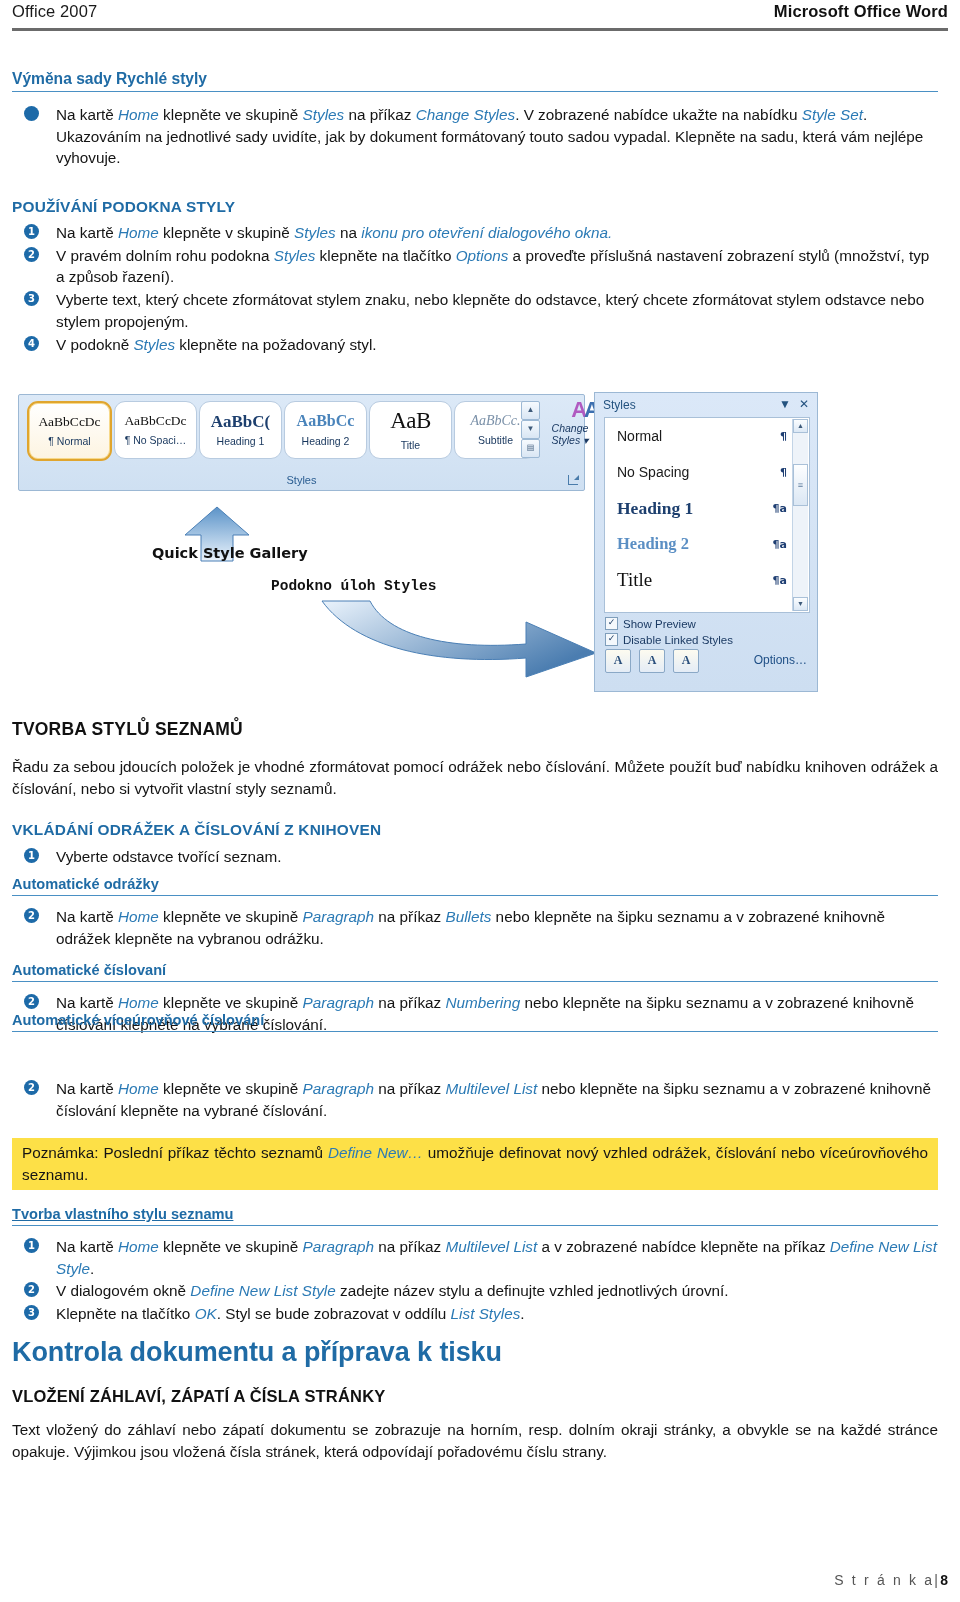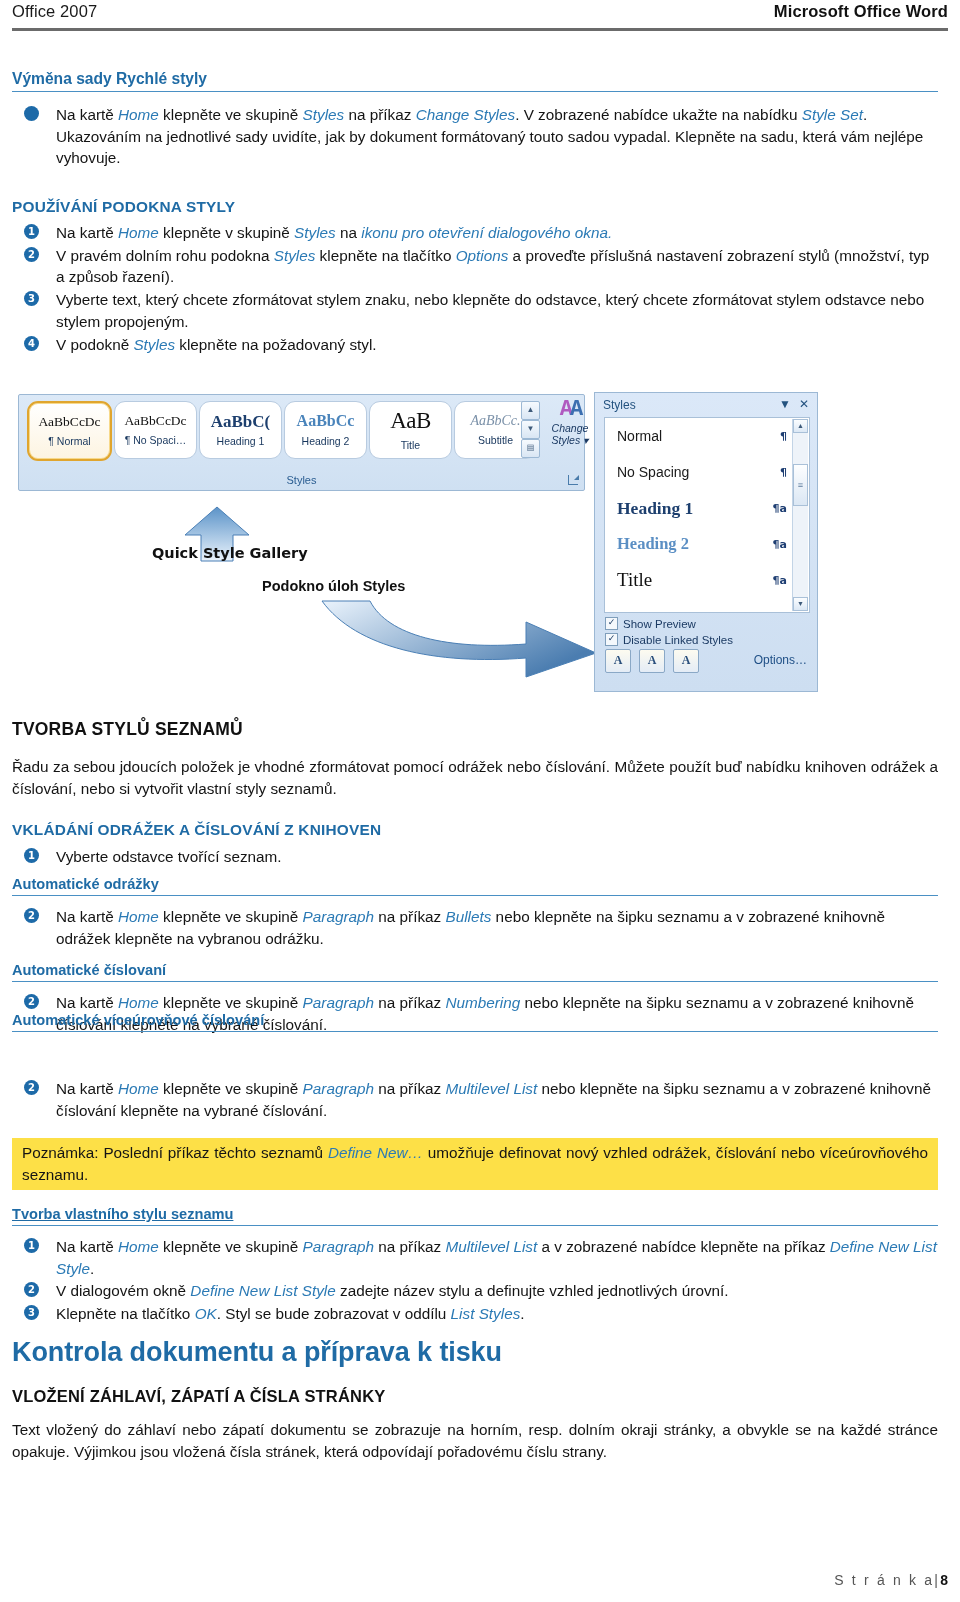--- a/index.html
+++ b/index.html
@@ -99,41 +99,41 @@
   }
   .scroll-btn{
     width:17px; height:17px; background:linear-gradient(#f6fafe,#d9e6f4);
     border:1px solid #9cb8d4; border-radius:2px;
     font-size:8px; line-height:15px; text-align:center; color:#3d5a7a;
   }
   .change-styles{
     position:absolute; left:524px; top:4px; width:54px; height:60px;
     text-align:center;
   }
-  .cs-icon{font-family:Liberation Mono, monospace; font-size:22px; line-height:22px; letter-spacing:-3px;}
+  .cs-icon{font-family:Liberation Sans, sans-serif; font-size:22px; line-height:22px; letter-spacing:-3px;text-align:right;}
   .cs-icon .a1{color:#b05ac0; font-weight:700;}
   .cs-icon .a2{color:#3c6fb0; font-weight:700;}
   .cs-text{font-size:10.5px; color:#1b3a63; line-height:11.5px; margin-top:2px;font-style:italic;}
   .ribbon-caption{
     position:absolute; left:0; bottom:4px; width:565px; text-align:center;
     font-size:11px; color:#2a5d91;
   }
   .dialog-launcher{
     position:absolute; right:6px; bottom:5px; width:9px; height:9px;
     border-left:1px solid #4a7cab; border-bottom:1px solid #4a7cab;
   }
   .dialog-launcher::after{
     content:""; position:absolute; right:-1px; top:0px;
     border-left:5px solid transparent; border-bottom:5px solid #4a7cab;
   }
 
   
   .up-arrow{position:absolute; left:183px; top:505px; width:68px; height:58px;}
   .cap-quick{position:absolute; left:152px; top:545px; font-size:14.5px; font-weight:700; color:#111; font-family:"DejaVu Sans", sans-serif;}
-  .cap-pane{position:absolute; left:262px; top:578px; font-size:14.5px; font-weight:700; color:#111; font-family:Liberation Sans, sans-serif;}
+  .cap-pane{position:absolute; left:271px; top:578px; font-size:14.5px; font-weight:700; color:#111; font-family:Liberation Mono, monospace;}
   .curve-arrow{position:absolute; left:318px; top:598px; width:285px; height:80px;}
 
   
   .pane{
     position:absolute; left:594px; top:392px; width:222px; height:298px;
     background:linear-gradient(#dbe8f8,#cddef1);
     border:1px solid #9cb8d4;
   }
   .pane-title{
     position:absolute; left:8px; top:5px; font-size:12px; color:#23527f;

